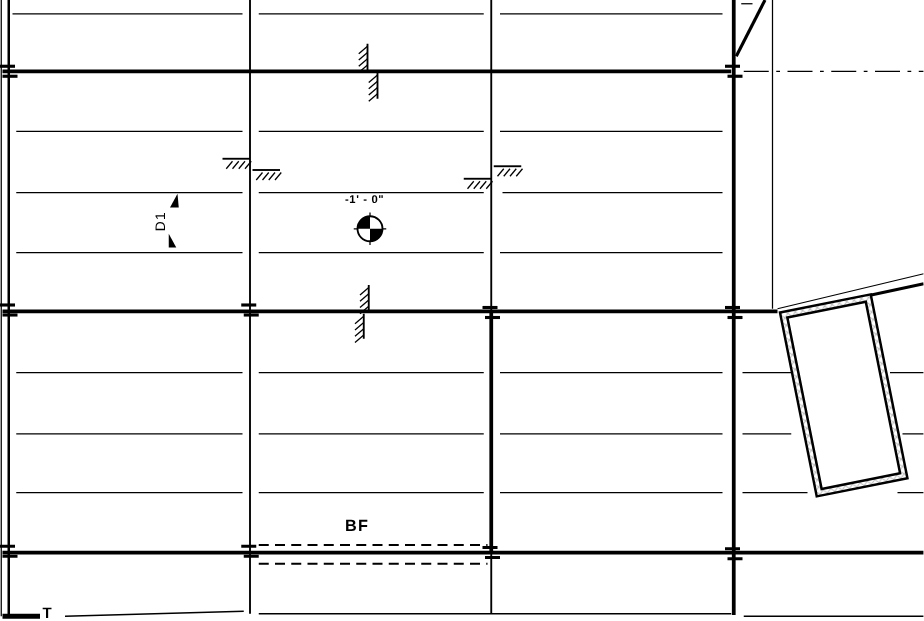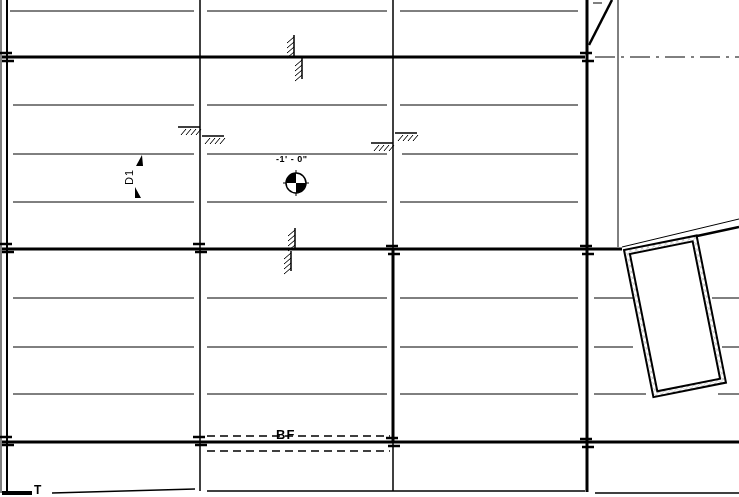--- a/index.html
+++ b/index.html
@@ -16,21 +16,21 @@
     color:#000;
     white-space:nowrap;
     font-family:"Liberation Sans", sans-serif;
   }
   .lbl-elevation{left:276px;top:154px;font-size:9px;font-weight:700;letter-spacing:.5px;}
   .lbl-d1{
     left:114px;top:171px;width:30px;text-align:center;
     font-size:11px;font-weight:400;letter-spacing:1px;
     transform:rotate(-90deg);transform-origin:center center;
   }
-  .lbl-bf{left:276px;top:427px;font-size:13px;font-weight:700;letter-spacing:1px;}
+  .lbl-bf{left:276px;top:413px;font-size:13px;font-weight:700;letter-spacing:1px;}
   .lbl-t{left:34px;top:483px;font-size:12px;font-weight:700;}
 </style>
 </head>
 <body>
 
 <div id="viewport">
   <svg id="drawing-svg" width="739" height="497" viewBox="0 0 739 497">
     <defs>
       <pattern id="xhatch" width="6" height="6" patternUnits="userSpaceOnUse">
         <rect width="6" height="6" fill="#ffffff"></rect>

